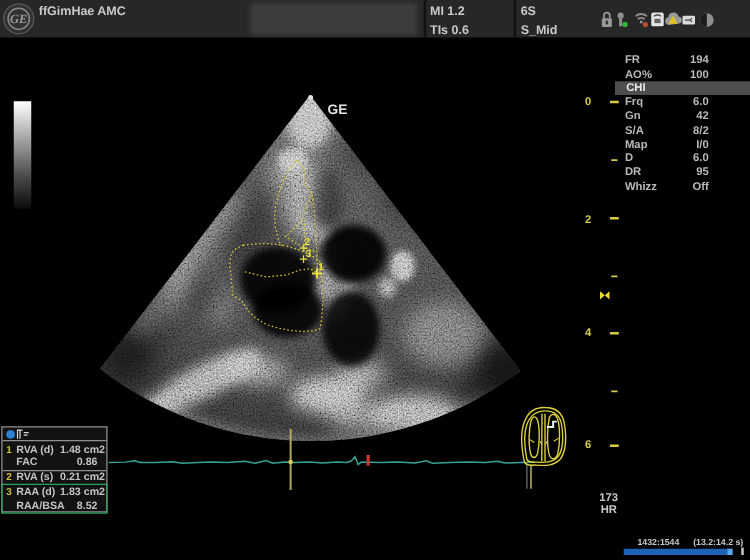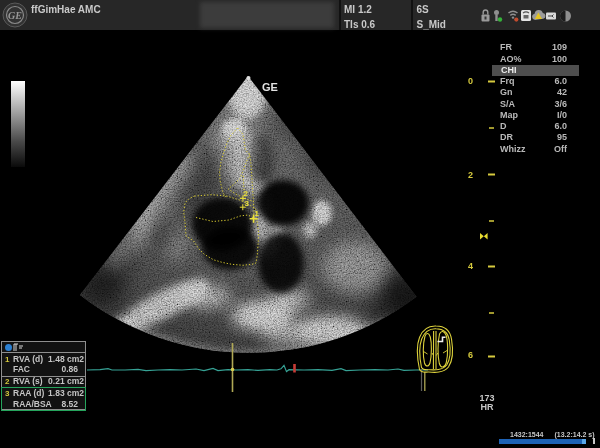--- a/index.html
+++ b/index.html
@@ -5,21 +5,21 @@
 html,body{margin:0;padding:0;background:#000;width:600px;height:448px;overflow:hidden}
 *{box-sizing:border-box}
 body{font-family:"Liberation Sans", sans-serif;font-weight:bold;position:relative}
 #hdr{position:absolute;left:0;top:0;width:600px;height:30px;background:#272727}
 #redact{position:absolute;left:200px;top:2px;width:134px;height:26px;background:#3c3c3c;filter:blur(2px)}
 .ht{position:absolute;color:#c9c9c9;font-size:10px;white-space:pre}
 .sep{position:absolute;top:0;width:2px;height:30px;background:#111}
 #rpanel{position:absolute;left:0;top:0;width:600px;height:448px}
 .pr{position:absolute;left:500px;width:67px;font-size:9px;color:#b9b9b9;height:11px;line-height:11px}
 .pr .v{float:right}
-#chibar{position:absolute;left:492px;top:65px;width:87px;height:11px;background:#4e4e4e;color:#ececec;font-size:9px;line-height:11px;padding-left:9px}
+#chibar{position:absolute;left:492px;top:65px;width:109px;height:11px;background:#4e4e4e;color:#ececec;font-size:9px;line-height:11px;padding-left:9px}
 .rl{position:absolute;color:#d6ca3e;font-size:9px;width:14px;text-align:right}
 .mbox{position:absolute;left:1px;top:341px;width:85px;height:69px;border:1px solid #8f8f8f;background:#121212;font-size:8.5px;color:#c4c4c4}
 .mrow{position:absolute;left:0;width:83px;height:11px;line-height:11px}
 .mnum{position:absolute;left:3px;color:#d3c73c;font-size:8px}
 .mlab{position:absolute;left:11px}
 .mval{position:absolute;right:1px;text-align:center}
 .gbox{position:absolute;left:-1px;top:44.5px;width:85px;height:24px;border:1px solid #25a45c}
 .wt{position:absolute;color:#c8c8c8;font-size:9px}
 </style>
 </head>
@@ -77,25 +77,25 @@
     </g>
   </svg>
   <svg width="30" height="30" viewBox="0 0 30 30" style="position:absolute;left:2px;top:2px">
     <circle cx="13" cy="13" r="12" fill="#323232" stroke="#5a5a5a" stroke-width="1"></circle>
     <circle cx="13" cy="13" r="8.5" fill="none" stroke="#8a8a8a" stroke-width="1.2"></circle>
     <text x="13" y="16.5" text-anchor="middle" font-family="Liberation Serif, serif" font-style="italic" font-size="10" fill="#9a9a9a">GE</text>
   </svg>
 </div>
 
 <div id="rpanel">
-  <div class="pr" style="top:42px">FR<span class="v">109</span></div>
+  <div class="pr" style="top:42px">FR<span class="v">194</span></div>
   <div class="pr" style="top:53.5px">AO%<span class="v">100</span></div>
   <div class="pr" style="top:76px">Frq<span class="v">6.0</span></div>
   <div class="pr" style="top:87px">Gn<span class="v">42</span></div>
-  <div class="pr" style="top:98.5px">S/A<span class="v">3/6</span></div>
+  <div class="pr" style="top:98.5px">S/A<span class="v">8/2</span></div>
   <div class="pr" style="top:109.5px">Map<span class="v">I/0</span></div>
   <div class="pr" style="top:121px">D<span class="v">6.0</span></div>
   <div class="pr" style="top:132px">DR<span class="v">95</span></div>
   <div class="pr" style="top:143.5px">Whizz<span class="v">Off</span></div>
 </div>
 <div id="chibar">CHI</div>
 
 <div class="rl" style="left:459px;top:76px">0</div>
 <div class="rl" style="left:459px;top:170px">2</div>
 <div class="rl" style="left:459px;top:261px">4</div>

